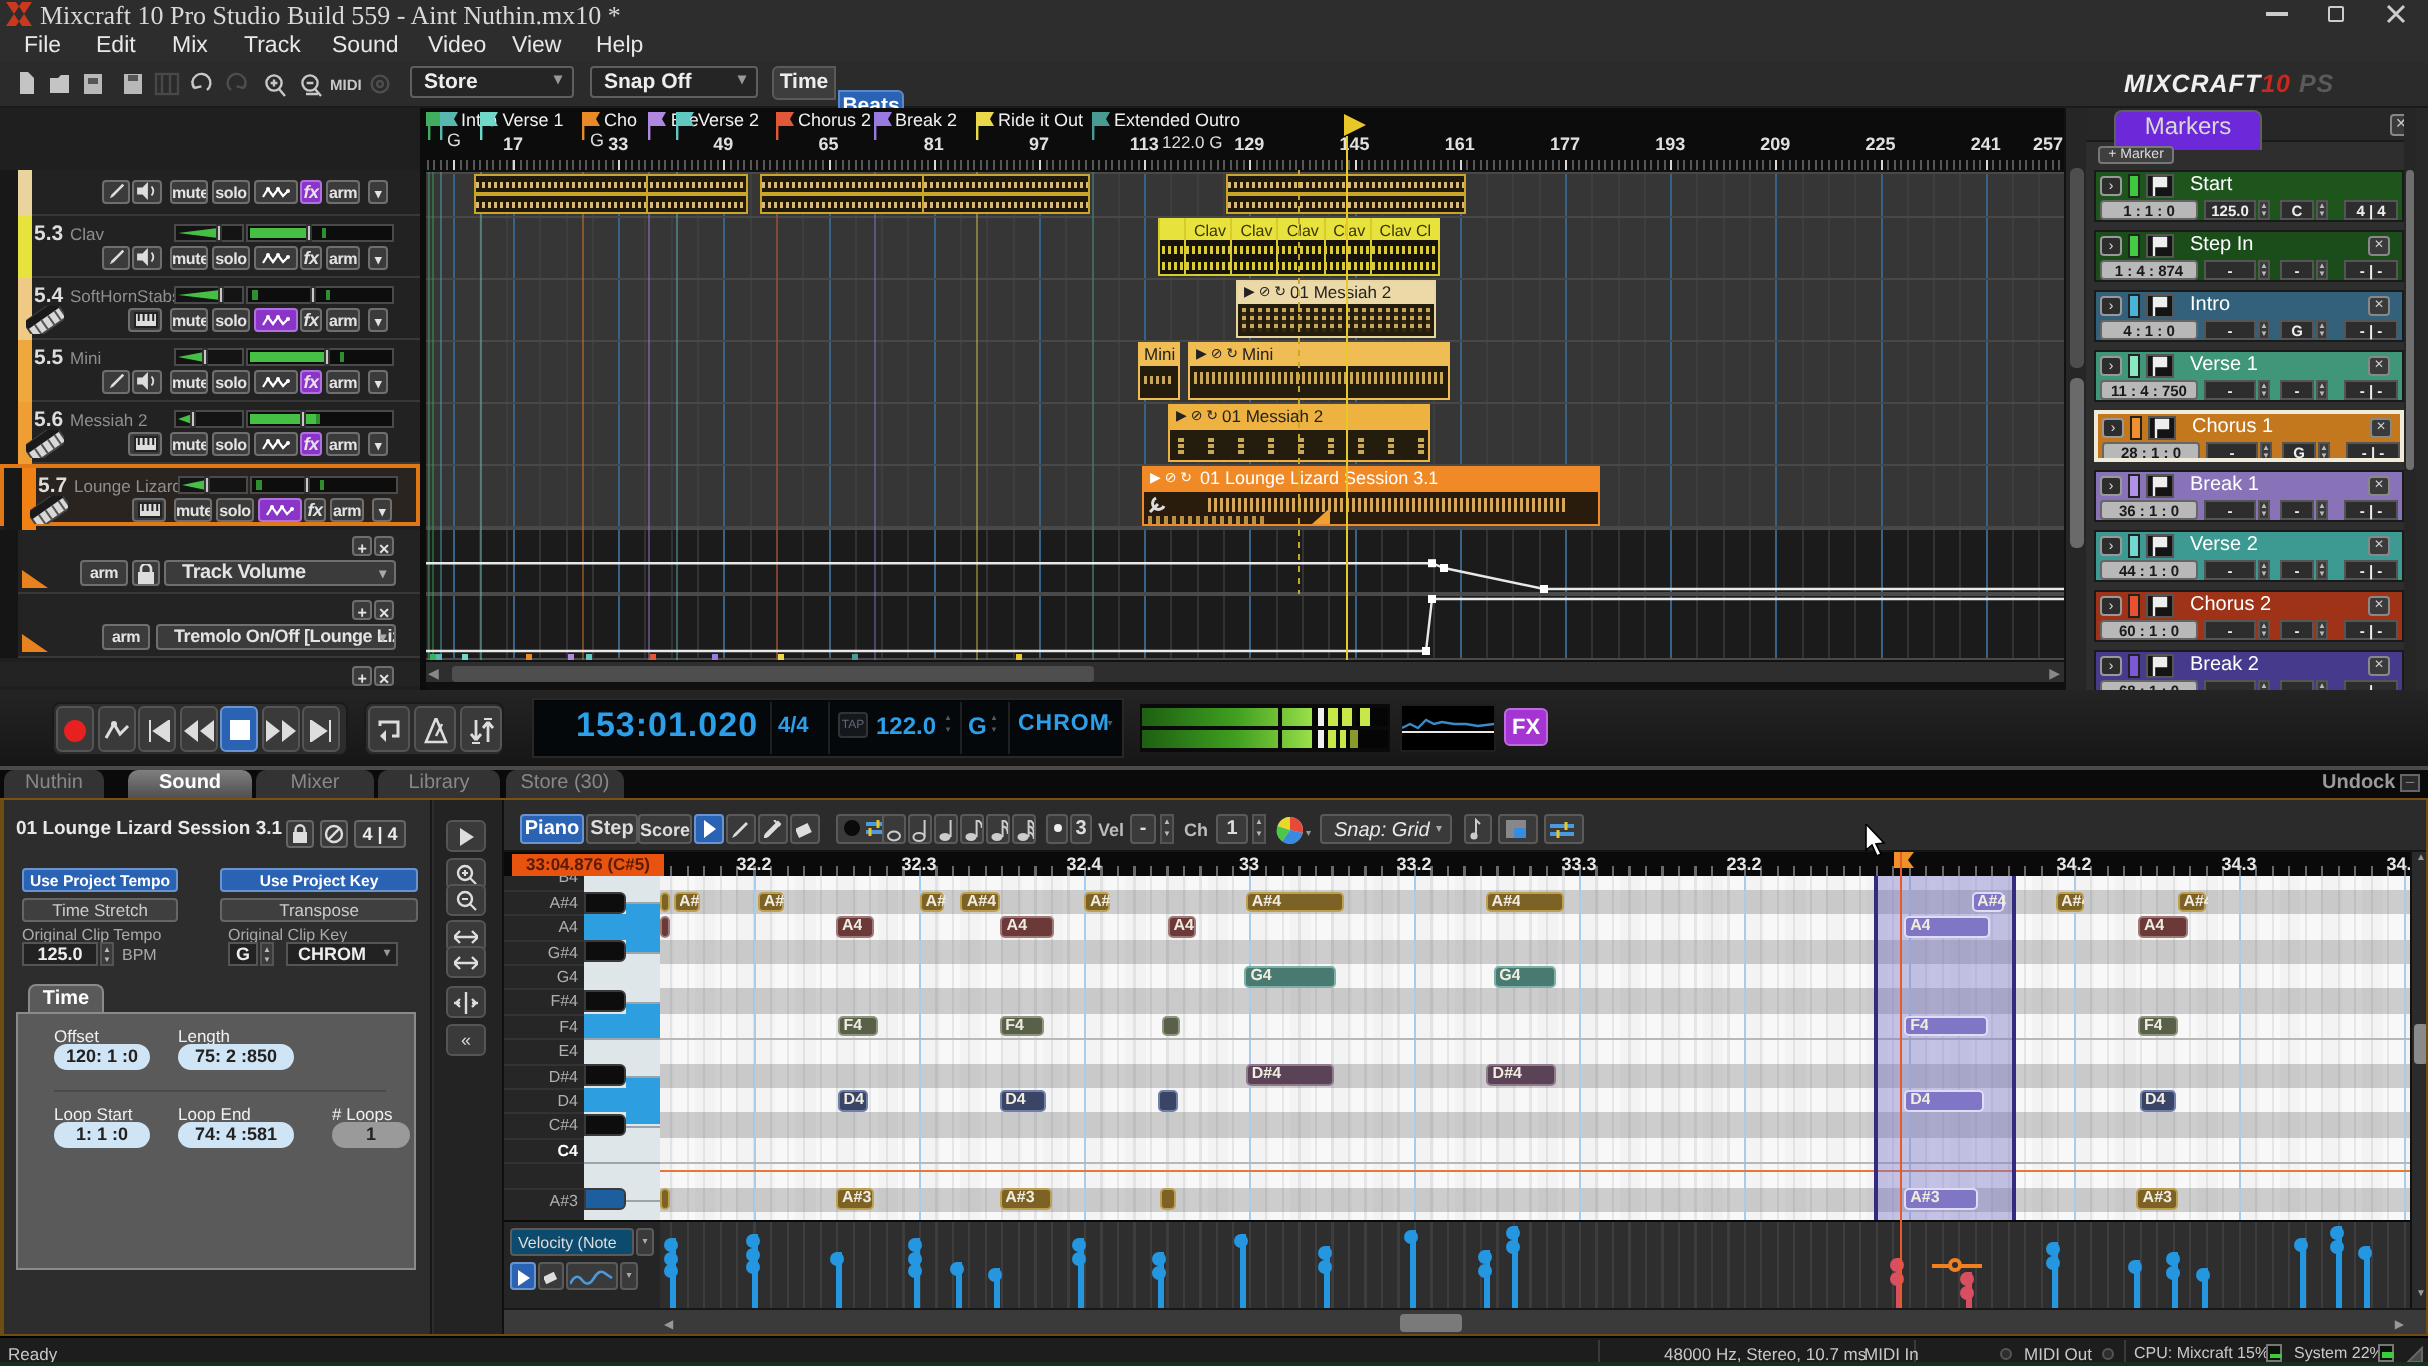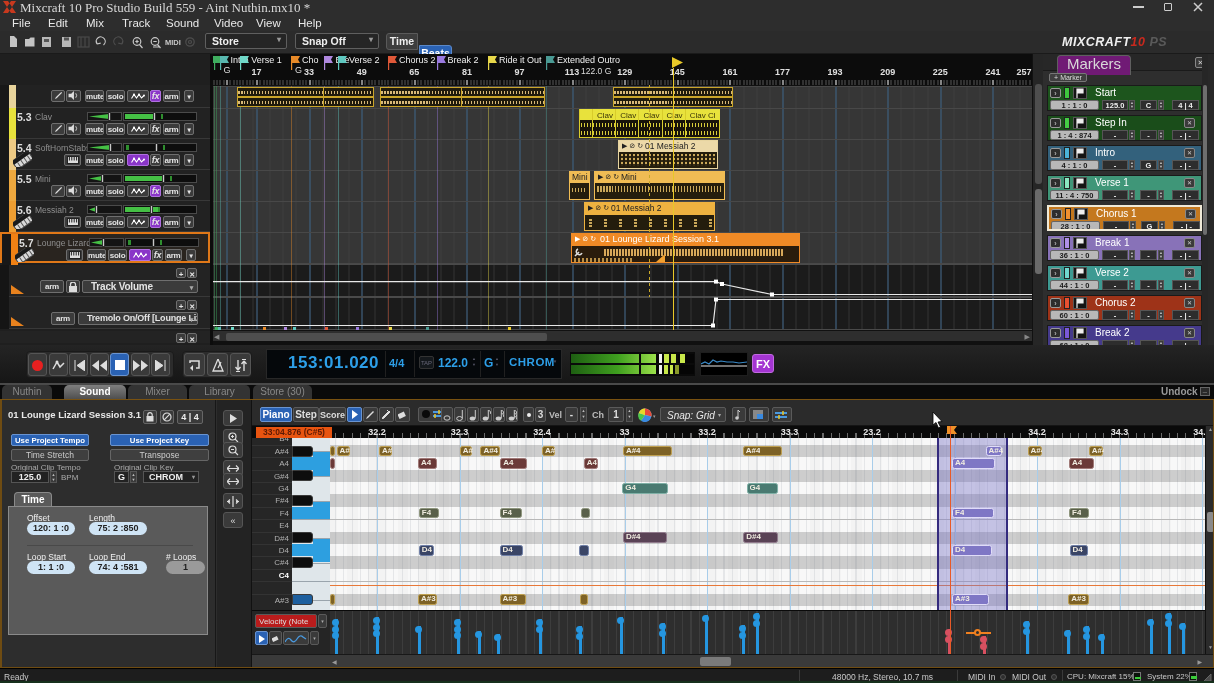--- a/index.html
+++ b/index.html
@@ -548,21 +548,21 @@
 </div>
 
  <div class="abs" style="left:1032px;top:0;width:11px;height:291px;background:#262626;border-left:1px solid #111;">
   <div class="abs" style="left:1.5px;top:30px;width:7px;height:100px;background:#4e4e4e;border-radius:3px;"></div>
   <div class="abs" style="left:1.5px;top:135px;width:7px;height:85px;background:#6a6a6a;border-radius:3px;"></div>
  </div>
 
  <div class="abs" style="left:1043px;top:0;width:171px;height:291px;background:#303030;overflow:hidden;" id="markers">
 <div class="abs" style="left:0;top:0;width:165px;height:291px;background:#2e2e2e;"></div>
 <div class="abs" style="left:0;top:0;width:165px;height:17px;background:#272727;border-bottom:1px solid #1a1a1a;"></div>
-<div class="abs" style="left:14px;top:1px;width:74px;height:20px;background:#701a75;border:1px solid #5f5f5f;border-bottom:none;border-radius:4px 4px 0 0;color:#d8d8d8;font-size:15px;text-align:center;line-height:15px;">Markers</div>
+<div class="abs" style="left:14px;top:1px;width:74px;height:20px;background:#6d28d9;border:1px solid #5f5f5f;border-bottom:none;border-radius:4px 4px 0 0;color:#d8d8d8;font-size:12px;text-align:center;line-height:15px;">Markers</div>
 <div class="abs" style="left:152px;top:3px;width:11px;height:11px;background:#3a3a3a;border:1px solid #888;border-radius:2px;color:#ccc;font-size:7px;text-align:center;line-height:10px;">✕</div>
 <div class="abs" style="left:6px;top:19px;width:38px;height:9px;background:#3f3f3f;border:1px solid #777;border-radius:2px;color:#ddd;font-size:7px;text-align:center;line-height:8px;">+ Marker</div>
 <div class="abs" style="left:4px;top:31px;width:155px;height:26px;background:#1d551d;border:1px solid #1a1a1a;overflow:hidden;">
 <div class="abs" style="left:2px;top:2px;width:11px;height:10px;background:#2d2d2d;border:1px solid #999;border-radius:2px;color:#ddd;font-size:7px;text-align:center;line-height:9px;">›</div>
 <div class="abs" style="left:16px;top:1px;width:6px;height:12px;background:#3ec83e;border:1px solid #222;"></div>
 <div class="abs" style="left:25px;top:1px;width:14px;height:12px;background:#141414;border:1px solid #555;">
             <svg width="10" height="10" style="position:absolute;left:1px;top:0px">
               <path d="M2 1 h6 v4 h-6 Z M2 1 v9" stroke="#eee" fill="#eee" stroke-width="1.2"></path>
             </svg>
           </div>
@@ -1192,21 +1192,21 @@
 <div class="abs" style="left:618.0px;top:18px;width:2.5px;height:25px;background:#d85060;"></div>
           <div class="abs" style="left:615.0px;top:18.0px;width:7px;height:7px;border-radius:50%;background:#d85060;"></div>
           <div class="abs" style="left:615.0px;top:24.5px;width:7px;height:7px;border-radius:50%;background:#d85060;"></div>
 <div class="abs" style="left:653.0px;top:25px;width:2.5px;height:18px;background:#d85060;"></div>
           <div class="abs" style="left:650.0px;top:25.0px;width:7px;height:7px;border-radius:50%;background:#d85060;"></div>
           <div class="abs" style="left:650.0px;top:31.5px;width:7px;height:7px;border-radius:50%;background:#d85060;"></div>
 <div class="abs" style="left:636px;top:21px;width:25px;height:2px;background:#f08020;"></div>
 <div class="abs" style="left:644px;top:18px;width:7px;height:7px;border-radius:50%;border:2px solid #f08020;background:#2e2e2e;"></div>
 </div>
 <div class="abs" style="left:0;top:210px;width:78px;height:44px;background:#252525;border-top:1px solid #0a0a0a;">
-<div class="abs" style="left:3px;top:3px;width:62px;height:14px;background:#b91c1c;border:1px solid #5a5a5a;border-radius:2px;color:#ddd;font-size:8px;">
+<div class="abs" style="left:3px;top:3px;width:62px;height:14px;background:#0c4a6e;border:1px solid #5a5a5a;border-radius:2px;color:#ddd;font-size:8px;">
             <span style="position:absolute;left:3px;top:2px;white-space:nowrap;">Velocity (Note</span>
           </div>
 <div class="abs" style="left:66px;top:3px;width:9px;height:14px;background:#3a3a3a;border:1px solid #5a5a5a;border-radius:2px;color:#aaa;font-size:5px;text-align:center;line-height:13px;">▾</div>
 <div class="abs" style="left:3px;top:20px;width:13px;height:14px;background:#2a62b4;border:1px solid #6a94d0;border-radius:2px;">
             <svg width="8" height="8" style="position:absolute;left:2px;top:3px">
               <path d="M1 0 L7 4 L1 8 Z" fill="#fff"></path>
             </svg>
           </div>
 <div class="abs" style="left:17px;top:20px;width:13px;height:14px;background:#3a3a3a;border:1px solid #5a5a5a;border-radius:2px;">
             <svg width="9" height="8" style="position:absolute;left:2px;top:3px">
@@ -1238,21 +1238,21 @@
 </div>
 
 <div class="abs" style="left:0;top:400px;width:1.5px;height:268px;background:#6f4c12;"></div>
     <div class="abs" style="left:1212.5px;top:400px;width:1.5px;height:268px;background:#6f4c12;"></div>
     <div class="abs" style="left:0;top:666.5px;width:1214px;height:1.5px;background:#6f4c12;"></div>
     <div class="abs" style="left:0;top:668px;width:1214px;height:15px;background:#1d1d1d;border-top:1px solid #000;" id="statusbar">
 <span class="abs" style="left:4px;top:3px;font-size:8.5px;color:#c8c8c8;">Ready</span>
 <span class="abs" style="left:832px;top:3px;font-size:8.5px;color:#c8c8c8;">48000 Hz, Stereo, 10.7 ms</span>
 <div class="abs" style="left:799px;top:1px;width:1px;height:12px;background:#3a3a3a;"></div>
 <div class="abs" style="left:957px;top:1px;width:1px;height:12px;background:#3a3a3a;"></div>
-<span class="abs" style="left:968px;top:3px;font-size:8.5px;color:#c8c8c8;">MIDI In</span>
+<span class="abs" style="left:932px;top:3px;font-size:8.5px;color:#c8c8c8;">MIDI In</span>
 <span class="abs" style="left:1000px;top:5px;width:6px;height:6px;border-radius:50%;background:#2e2e2e;border:1px solid #555;"></span>
 <span class="abs" style="left:1012px;top:3px;font-size:8.5px;color:#c8c8c8;">MIDI Out</span>
 <span class="abs" style="left:1051px;top:5px;width:6px;height:6px;border-radius:50%;background:#2e2e2e;border:1px solid #555;"></span>
 <div class="abs" style="left:1062px;top:1px;width:1px;height:12px;background:#3a3a3a;"></div>
 <span class="abs" style="left:1067px;top:3px;font-size:8px;color:#c8c8c8;">CPU: Mixcraft 15%</span>
 <span class="abs" style="left:1133px;top:3px;width:8px;height:9px;background:#0a120a;border:1px solid #777;">
         <span style="position:absolute;left:1px;bottom:1px;width:6px;height:2px;background:#3acc3a;"></span>
       </span>
 <span class="abs" style="left:1147px;top:3px;font-size:8px;color:#c8c8c8;">System 22%</span>
 <span class="abs" style="left:1189px;top:3px;width:8px;height:9px;background:#0a120a;border:1px solid #777;">

